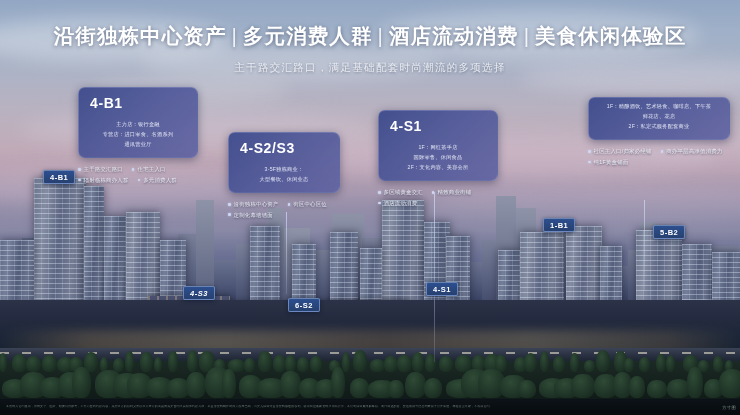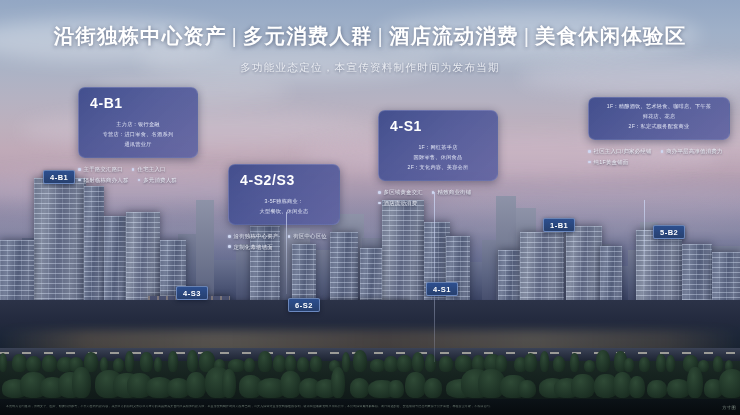--- a/index.html
+++ b/index.html
@@ -527,21 +527,21 @@
       <div class="tree" style="width: 22.9536px; height: 18.9987px; left: 667.182px;"></div>
       <div class="tree" style="width: 15.3069px; height: 31.2229px; left: 687.305px;"></div>
       <div class="tree" style="width: 19.6232px; height: 18.5259px; left: 703.581px;"></div>
       <div class="tree" style="width: 26.5691px; height: 28.7409px; left: 718.51px;"></div>
     </div>
 
   <div class="header">
     <div class="h-title">
       <span>沿街独栋中心资产</span><span class="sep">|</span><span>多元消费人群</span><span class="sep">|</span><span>酒店流动消费</span><span class="sep">|</span><span>美食休闲体验区</span>
     </div>
-    <div class="h-sub">多功能业态定位，本宣传资料制作时间为发布当期</div>
+    <div class="h-sub">主干路交汇路口，满足基础配套时尚潮流的多项选择</div>
   </div>
 
   <div id="callout-layer">
       <div class="callout" style="left: 78px; top: 87px; width: 128px;">
         <div class="card" style="width: 118px;">
           <div class="card-head">4-B1</div>
           <div class="card-body">
             <div class="ln">主力店：银行金融</div>
             <div class="ln">专营店：进口零食、名酒系列</div>
             <div class="ln">通讯营业厅</div>
@@ -560,21 +560,21 @@
             <span class="dot"></span>
             <span>辐射临栋商办人群</span>
           </div>
           <div class="b">
             <span class="dot"></span>
             <span>多元消费人群</span>
           </div>
         </div>
       </div>
       <div class="callout" style="left: 228px; top: 132px; width: 124px;">
-        <div class="card" style="width: 110px; margin-top: 32px;">
+        <div class="card" style="width: 110px;">
           <div class="card-head">4-S2/S3</div>
           <div class="card-body">
             <div class="ln">3-5F独栋商业：</div>
             <div class="ln">大型餐饮、休闲业态</div>
           </div>
         </div>
         <div class="bullets">
           <div class="b">
             <span class="dot"></span>
             <span>沿街独栋中心资产</span>
@@ -636,21 +636,21 @@
             <span class="dot"></span>
             <span>纯1F黄金铺面</span>
           </div>
         </div>
       </div>
       <div class="leader" style="left: 644px; top: 200px; height: 90px;"></div>
     </div>
 
   <div id="tag-layer">
       <div class="tag" style="left: 43px; top: 170px;">4-B1</div>
-      <div class="tag" style="left: 176px; top: 286px;">4-S3</div>
+      <div class="tag" style="left: 183px; top: 286px; font-style: italic;">4-S3</div>
       <div class="tag" style="left: 288px; top: 298px;">6-S2</div>
       <div class="tag" style="left: 426px; top: 282px;">4-S1</div>
       <div class="tag" style="left: 543px; top: 218px;">1-B1</div>
       <div class="tag" style="left: 653px; top: 225px;">5-B2</div>
     </div>
 
   <div class="footer">
     <div class="footer-txt">本资料为要约邀请，所有文字、图片、数据仅供参考，不作为合同约定内容，买卖双方的权利义务以双方签订的商品房买卖合同及其附件约定为准。本宣传资料制作时间为发布当期，出卖人保留对宣传资料修改的权利，敬请留意最新资料及现场公示，本公司保留最终解释权。项目周边配套、交通规划等信息均来源于公开渠道，存在变更可能，不构成要约。</div>
     <div class="footer-mark">方寸图</div>
   </div>

